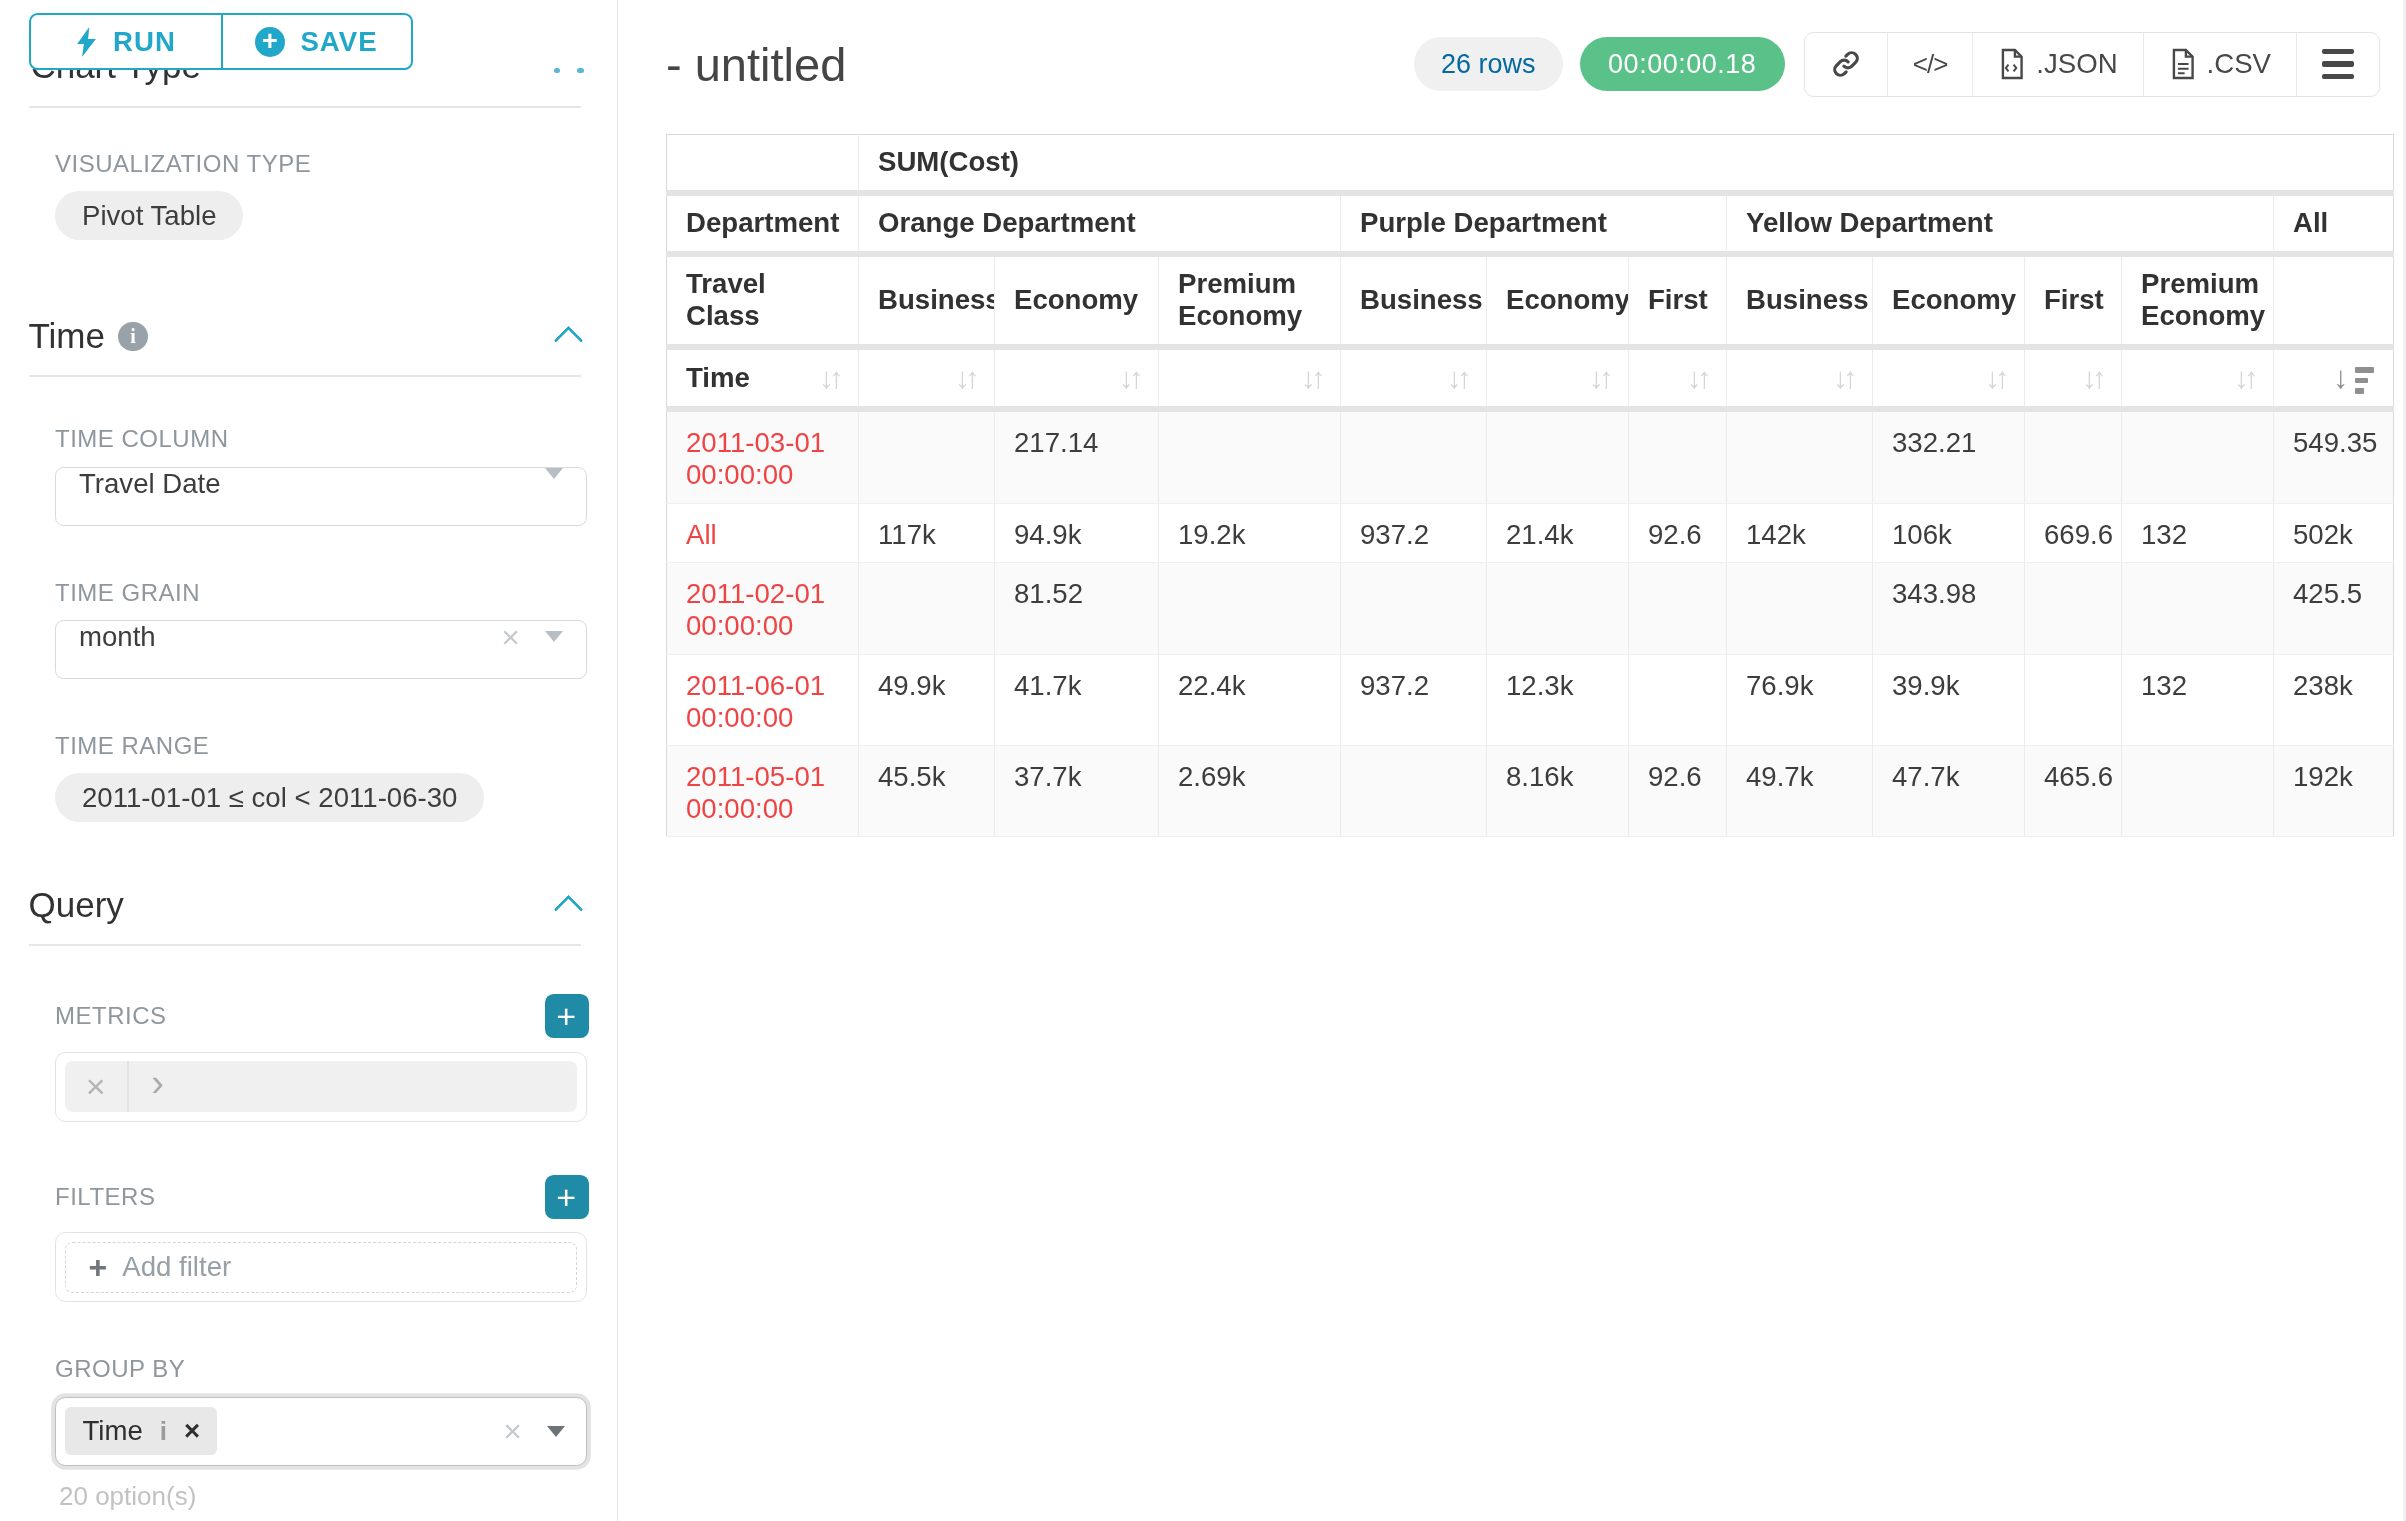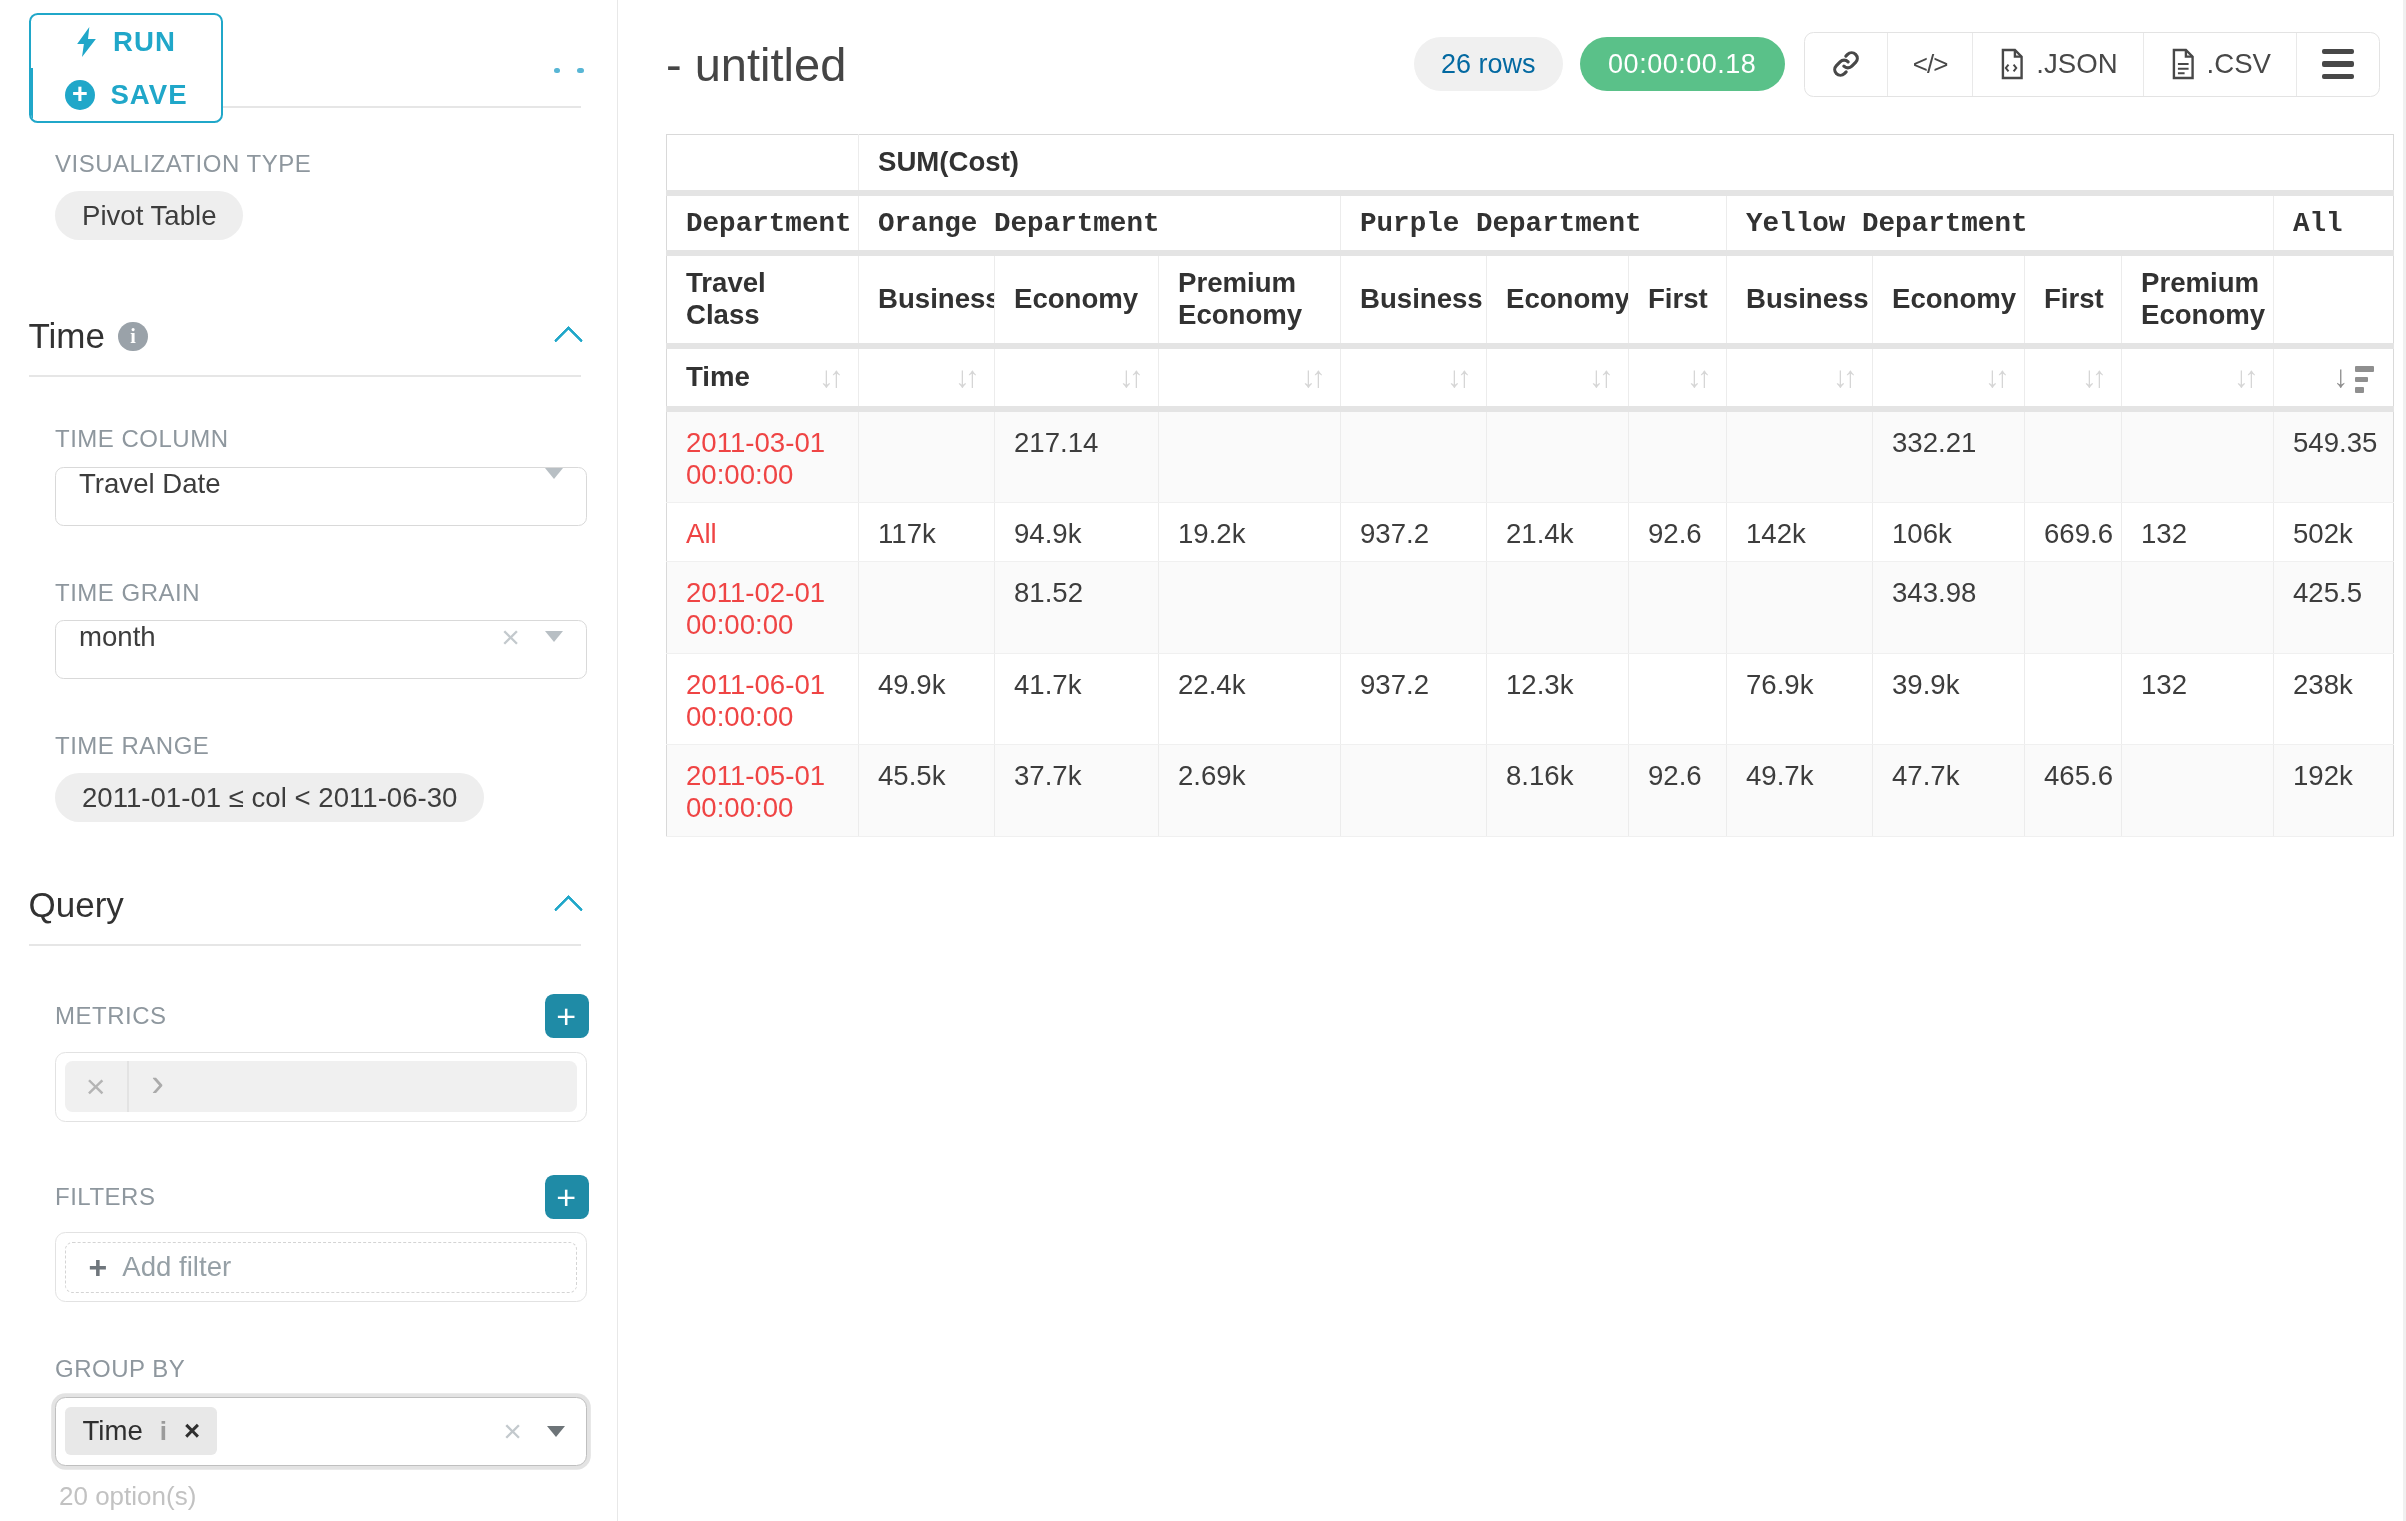--- a/index.html
+++ b/index.html
@@ -11,21 +11,21 @@
   }
   .app{ display:flex; width:100%; height:100%; }
 
   
   .left{ width:618px; flex:none; border-right:1.9px solid #e8e8e8; overflow:hidden; background:#fff; }
 
   .panel-top{ position:relative; height:108px; margin:0 30px 0 28.5px; }
   .panel-top .underline{ position:absolute; left:0; right:5.7px; bottom:0; height:1.9px; background:#e6e6e6; }
   .clipped-heading{ position:absolute; left:1.9px; top:46px; font-size:35px; color:#323232; z-index:1; white-space:nowrap; }
   .top-cover{ position:absolute; left:-28.5px; right:-30px; top:0; height:69px; background:#fff; z-index:2; }
-  .runsave{ position:absolute; left:0; top:13.3px; z-index:3; display:flex; border:2.9px solid #20a7c9; border-radius:8.6px; background:#fff; overflow:hidden;flex-direction:column; }
+  .runsave{ position:absolute; left:0; top:13.3px; z-index:3; display:flex; border:2.9px solid #20a7c9; border-radius:8.6px; background:#fff; overflow:hidden; }
   .runsave .btn{ width:190px; height:53px; display:flex; align-items:center; justify-content:center; gap:15px; color:#20a7c9; font-weight:700; font-size:27.6px; letter-spacing:1px; cursor:pointer; }
   .runsave .btn + .btn{ border-left:2.9px solid #20a7c9; }
   .save-plus{ width:30px; height:30px; border-radius:50%; background:#20a7c9; color:#fff; display:flex; align-items:center; justify-content:center; font-size:27px; font-weight:700; line-height:1; }
   .handle-dots{ position:absolute; z-index:3; top:68px; left:525px; display:flex; gap:17px; }
   .handle-dots i{ width:6.7px; height:4.8px; border-radius:2.9px; background:#58b6d5; }
 
   .section-heading{ display:flex; align-items:center; margin:0 34px 0 28.5px; font-size:35px; color:#323232; }
   .section-heading .chev{ margin-left:auto; width:21px; height:21px; border-left:3.8px solid #20a7c9; border-top:3.8px solid #20a7c9; transform:rotate(45deg) translateY(5.7px); border-radius:1.9px; }
   .info-dot{ display:inline-flex; width:29.5px; height:29.5px; border-radius:50%; background:#9aa2a9; color:#fff; font-size:20px; font-weight:700; align-items:center; justify-content:center; margin-left:13.3px; font-family:"Liberation Serif",serif; }
   .section-rule{ height:1.9px; background:#e6e6e6; margin:19px 36px 0 28.5px; }
@@ -77,21 +77,21 @@
 
   
   .table-wrap{ margin-top:28.5px; }
   table.pivot{ border-collapse:collapse; table-layout:fixed; width:1727px; font-size:27.6px; color:#3d3d3d; border:1.9px solid #d9d9d9; background:#fff; }
   .pivot th, .pivot td{ text-align:left; padding:11.4px 19px; background:transparent; overflow:hidden; }
   .pivot tr > *:not(:first-child){ border-left:1.9px solid #ececec; }
   .pivot thead th{ font-weight:600; color:#323232; border-bottom:6.7px solid #e4e4e4; vertical-align:middle; }
   .pivot tbody td, .pivot tbody th{ border-bottom:1.9px solid #f0f0f0; vertical-align:top; padding-top:15px; font-weight:400; }
   .pivot tbody th.row-h{ font-weight:400; color:#ef4444; white-space:pre-line; }
   .pivot tbody tr.stripe > *{ background:#fafafa; }
-  .pivot tr.h-metric{ height:59px; } .pivot tr.h-dept{ height:60px;font-family:Liberation Mono, monospace; }
+  .pivot tr.h-metric{ height:59px; } .pivot tr.h-dept{ height:60px; }
   .pivot tr.h-tc{ height:82px; } .pivot tr.h-sort{ height:59px; }
   .pivot tbody tr{ height:84px; } .pivot tbody tr.compact{ height:52px; }
   .sort-cell-inner{ display:flex; align-items:center; justify-content:space-between; }
   .sort-icon{ color:#d6d6d6; font-size:29.5px; letter-spacing:-4.8px; white-space:nowrap; cursor:pointer; }
   .sort-active{ display:inline-flex; gap:6.7px; align-items:flex-start; cursor:pointer; }
   .sort-active .arr{ color:#8f8f8f; font-size:31px; line-height:1; }
   .sort-active .bars{ display:flex; flex-direction:column; gap:4.8px; padding-top:4.8px; }
   .sort-active .bars i{ height:5.7px; background:#8f8f8f; border-radius:1px; }
   .sort-active .bars i:nth-child(1){ width:19px; }
   .sort-active .bars i:nth-child(2){ width:13.3px; }

